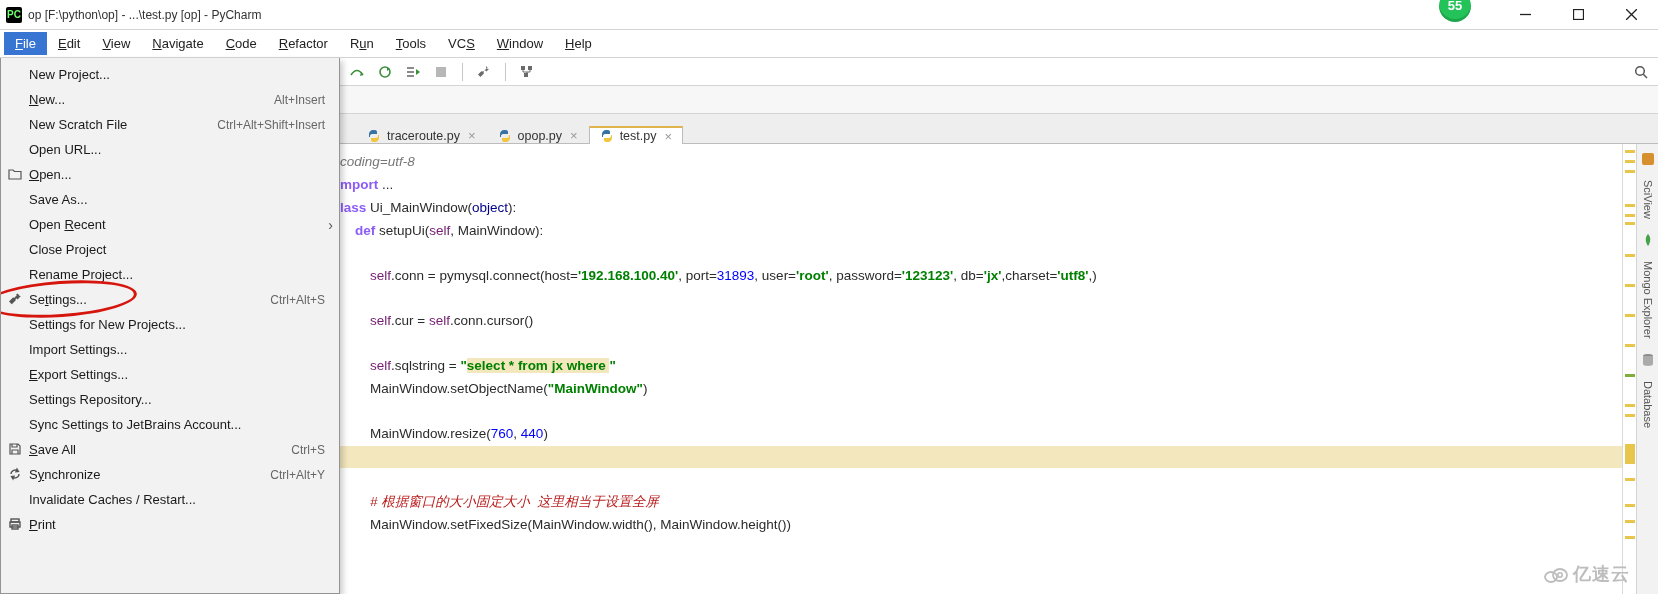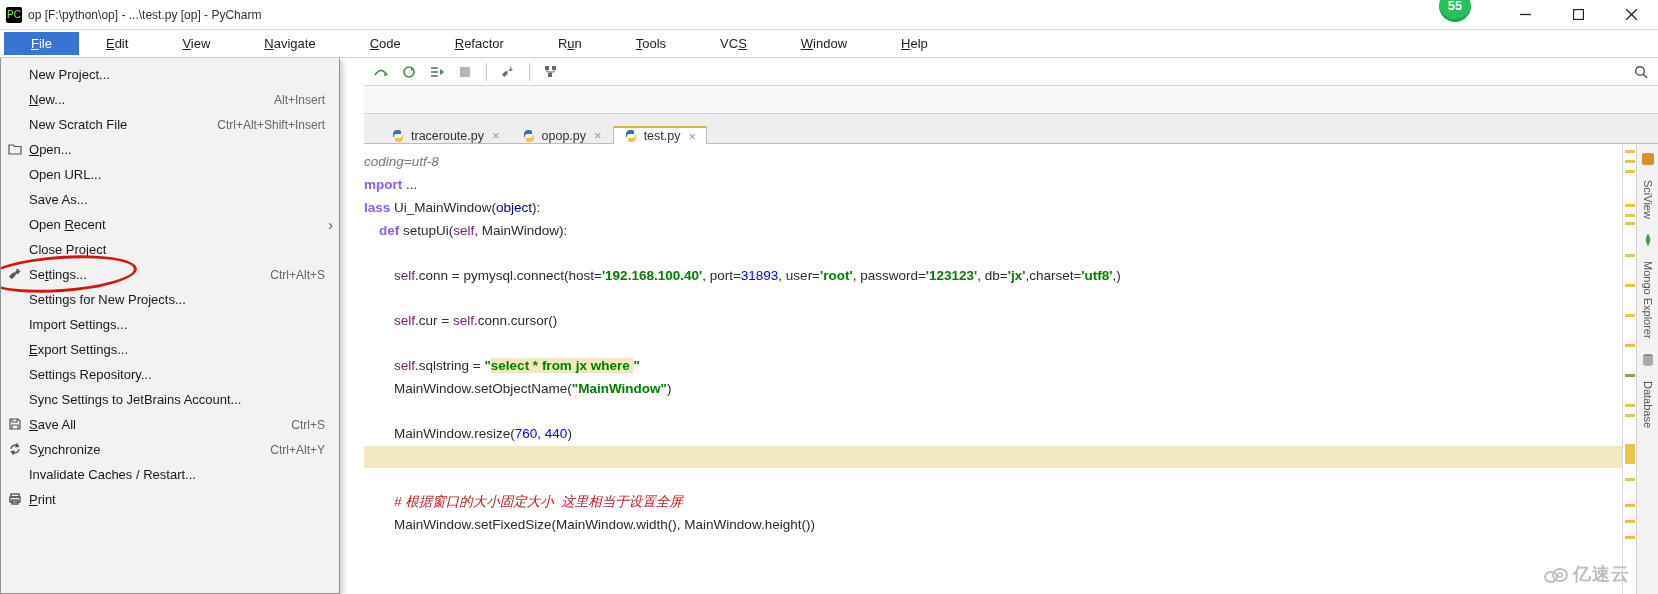--- a/index.html
+++ b/index.html
@@ -1,34 +1,34 @@
 <!DOCTYPE html>
 <html><head>
 <meta charset="utf-8">
 <style>
   * { margin: 0; padding: 0; box-sizing: border-box; font-family: "Segoe UI", Arial, sans-serif; }
   html, body { width: 1658px; height: 594px; background: #fff; overflow: hidden; }
 
   
   .title-bar { height: 30px; display: flex; align-items: center; justify-content: space-between; padding: 0 4px 0 6px; border-bottom: 1px solid #d4d4d4; }
   .title-left { display: flex; align-items: center; gap: 6px; font-size: 12px; color: #333; }
-  .title-icon { width: 16px; height: 16px; background: #000; color: #6fff6f; font-size: 10px; font-weight: 400; line-height: 16px; text-align: center; border-radius: 2px; }
+  .title-icon { width: 16px; height: 16px; background: #000; color: #6fff6f; font-size: 10px; font-weight: 700; line-height: 16px; text-align: center; border-radius: 2px; }
   .title-right { display: flex; align-items: center; gap: 8px; }
   .badge { width:32px;height:32px;border-radius:50%;background:#24c35a;color:#fff;display:flex;align-items:center;justify-content:center;font-size:13px;font-weight:700;position:relative;top:-9px;margin-right:24px;box-shadow:inset 0 -3px 0 rgba(0,0,0,.15);}
   .win-btn { width: 45px; height: 30px; display:flex;align-items:center;justify-content:center;cursor:pointer; }
   .win-btn svg { width: 11px; height: 11px; stroke:#222; stroke-width:1.3; fill:none; }
 
   
   .menu-bar { height: 28px; display: flex; align-items: center; padding: 0 4px; border-bottom: 1px solid #d4d4d4; font-size: 13px; color: #222; }
-  .menu-item { padding: 4px 27px; cursor: pointer; text-align: right; }
+  .menu-item { padding: 4px 11px; cursor: pointer; text-align: right; }
   .menu-item.active { background: #3874d1; color: #fff; }
   .menu-item u { text-decoration: underline; }
 
   
-  .main-row { display:flex; height:calc(100% - 58px);gap:24px; }
+  .main-row { display:flex; height:calc(100% - 58px); }
 
   
   .dropdown { width: 340px; background: #f2f2f2; border:1px solid #949494; border-top:none; padding:4px 0; font-size:13px; color:#1a1a1a; overflow:hidden; height: 100%; box-shadow: 3px 3px 6px rgba(0,0,0,.2); z-index:10; }
   .dd-item { height:25px; display:flex; align-items:center; justify-content:space-between; padding:0 14px 0 28px; cursor:pointer; position:relative; }
   .dd-item .shortcut{ color:#666; font-size:12px; }
   .dd-item.has-sub::after{content:"›"; position:absolute; right:6px; color:#555; font-size:14px;}
   .dd-item .pre-icon{position:absolute;left:6px;top:4px;width:16px;height:16px;display:flex;align-items:center;justify-content:center;color:#636363;}
   .dd-item .pre-icon svg{width:14px;height:14px;stroke:#555;fill:none;stroke-width:1.4;}
   .settings-circle{position:absolute;left:-16px;top:-6px;width:152px;height:36px;border:3px solid #d6150d;border-radius:50%;transform:rotate(-4deg);pointer-events:none;}
 
@@ -127,42 +127,46 @@
       </div>
       <div class="dd-item">
         <span style="position:relative"><u>N</u>ew...</span>
         <span class="shortcut">Alt+Insert</span>
       </div>
       <div class="dd-item">
         <span style="position:relative">New Scratch File</span>
         <span class="shortcut">Ctrl+Alt+Shift+Insert</span>
       </div>
       <div class="dd-item">
+        <span style="position:relative">Open URL...</span>
+        <span class="shortcut"></span>
+      </div>
+      <div class="dd-item">
         <span class="pre-icon">
           <svg viewBox="0 0 14 14">
             <path d="M1 3h4l1.5 1.5H13V12H1z" fill="none" stroke="#555" stroke-width="1.2"></path>
           </svg>
         </span>
         <span style="position:relative"><u>O</u>pen...</span>
-        <span class="shortcut"></span>
-      </div>
-      <div class="dd-item">
-        <span style="position:relative">Open URL...</span>
         <span class="shortcut"></span>
       </div>
       <div class="dd-item">
         <span style="position:relative">Save As...</span>
         <span class="shortcut"></span>
       </div>
       <div class="dd-item has-sub">
         <span style="position:relative">Open <u>R</u>ecent</span>
         <span class="shortcut"></span>
       </div>
       <div class="dd-item">
         <span style="position:relative">Close Project</span>
+        <span class="shortcut"></span>
+      </div>
+      <div class="dd-item">
+        <span style="position:relative">Rename Project...</span>
         <span class="shortcut"></span>
       </div>
       <div class="dd-item">
         <span class="pre-icon">
           <svg viewBox="0 0 14 14">
             <path d="M9 2a3.2 3.2 0 0 1-3.8 4.3L2 9.5 3.8 11.3l3.2-3.2A3.2 3.2 0 0 1 11.5 4.5L9.5 6.5 8.3 5.3 10.3 3.3 9 2z" fill="#555"></path>
           </svg>
         </span>
         <span class="settings-circle"></span>
         <span style="position:relative">Se<u>t</u>tings...</span>

